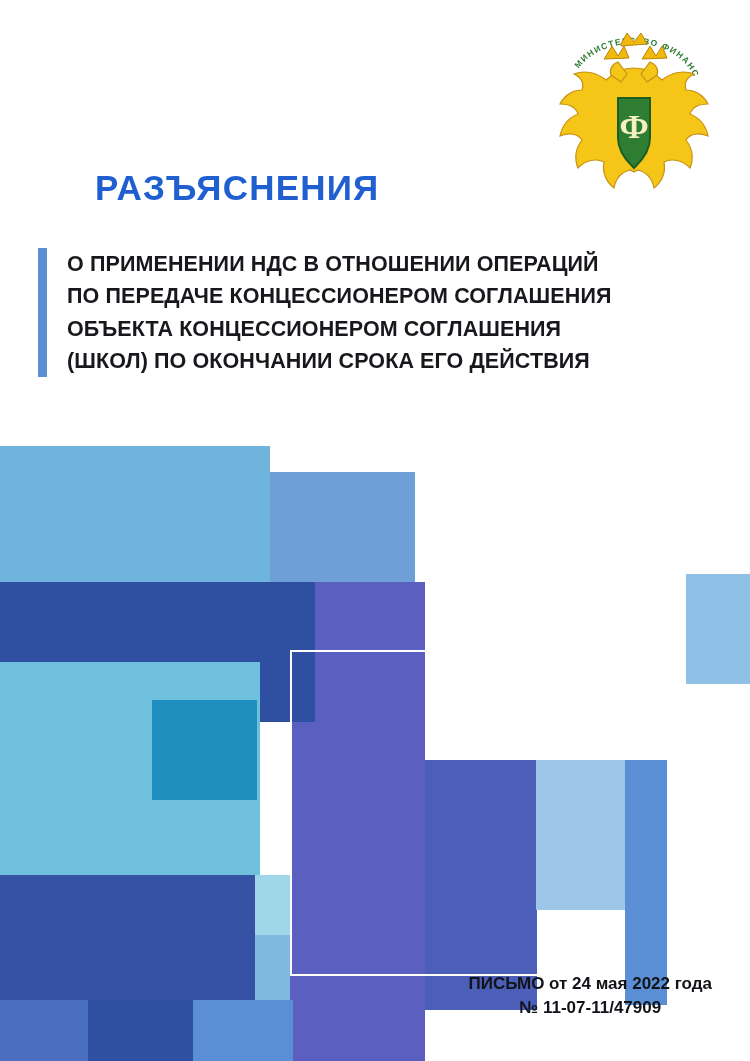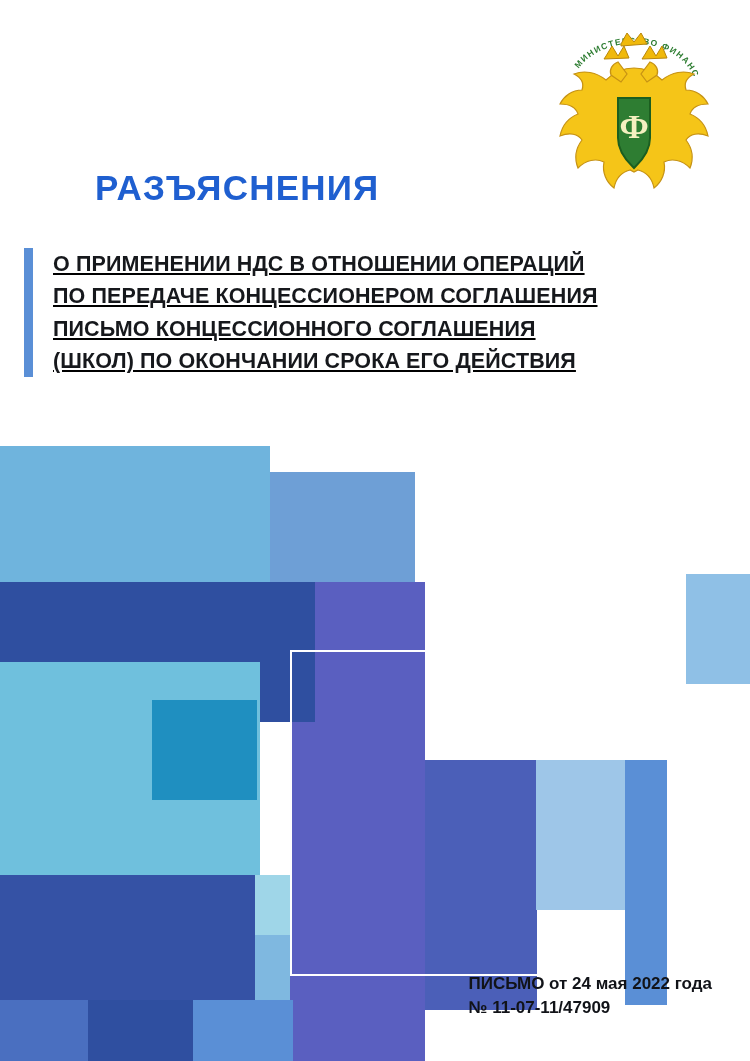--- a/index.html
+++ b/index.html
@@ -33,26 +33,25 @@
     left: 72px;
     top: 168px;
     font-size: 35px;
     font-weight: bold;
     letter-spacing: 1.2px;
     color: #1f5fd0;
     margin-left: 23px;
   }
   .title-wrap {
     position: absolute;
-    left: 24px;
+    left: 38px;
     top: 248px;
     width: 640px;
     display: flex;
     align-items: stretch;
-    text-decoration: underline;
   }
   .title-bar {
     width: 9px;
     background: #5a8fd6;
     margin-right: 20px;
     flex: 0 0 auto;
   }
   .title-text {
     font-size: 21.5px;
     font-weight: bold;
@@ -64,21 +63,21 @@
 
   
   .art { position: absolute; left: 0; top: 430px; width: 750px; height: 631px; }
   .sq { position: absolute; }
 
   
   .footer {
     position: absolute;
     right: 38px;
     bottom: 40px;
-    text-align: left;
+    text-align: center;
     font-size: 17px;
     font-weight: bold;
     color: #111318;
     line-height: 1.45;
   }
 </style>
 </head>
 <body>
 
 <div id="page">
@@ -137,21 +136,21 @@
     </svg>
   </div>
 
   <div class="doc-kicker">РАЗЪЯСНЕНИЯ</div>
 
   <div class="title-wrap">
     <div class="title-bar"></div>
     <div class="title-text">
       <div>О ПРИМЕНЕНИИ НДС В ОТНОШЕНИИ ОПЕРАЦИЙ</div>
       <div>ПО ПЕРЕДАЧЕ КОНЦЕССИОНЕРОМ СОГЛАШЕНИЯ</div>
-      <div>ПИСЬМО КОНЦЕССИОННОГО СОГЛАШЕНИЯ</div>
+      <div>ОБЪЕКТА КОНЦЕССИОНЕРОМ СОГЛАШЕНИЯ</div>
       <div>(ШКОЛ) ПО ОКОНЧАНИИ СРОКА ЕГО ДЕЙСТВИЯ</div>
     </div>
   </div>
 
   <div class="art">
 
     <div class="sq" style="left:-30px; top:16px; width:300px; height:140px; background:#6fb4dd;"></div>
     <div class="sq" style="left:270px; top:42px; width:145px; height:115px; background:#6e9fd6;"></div>
 
     <div class="sq" style="left:-30px; top:152px; width:345px; height:140px; background:#2f4fa0;"></div>

